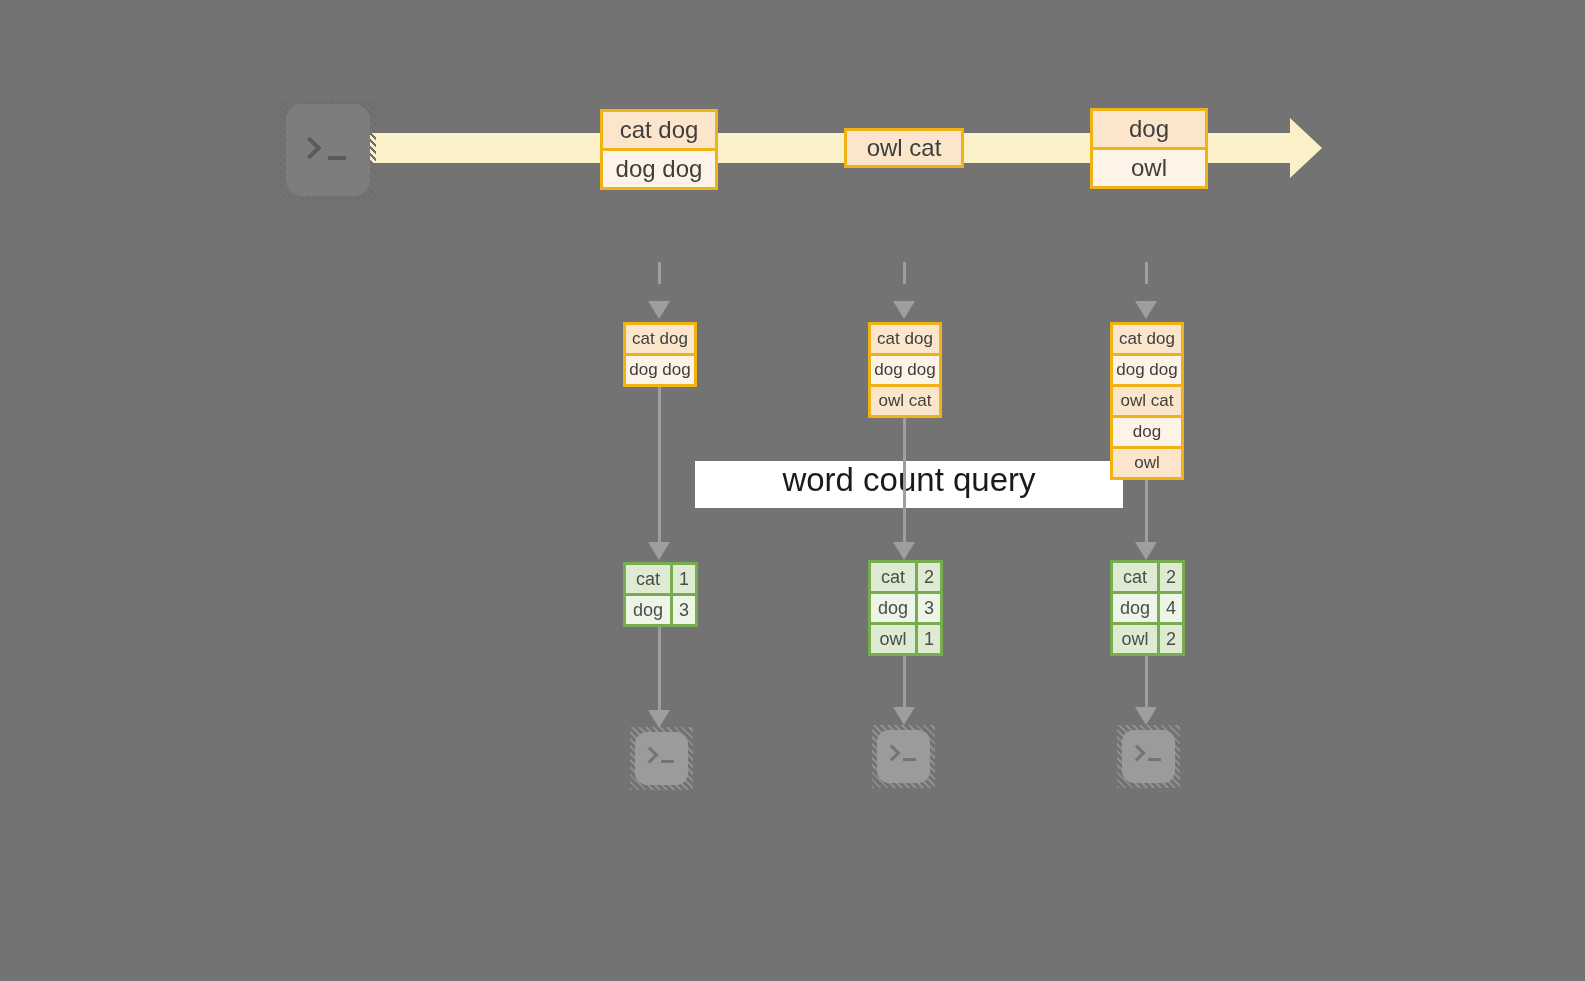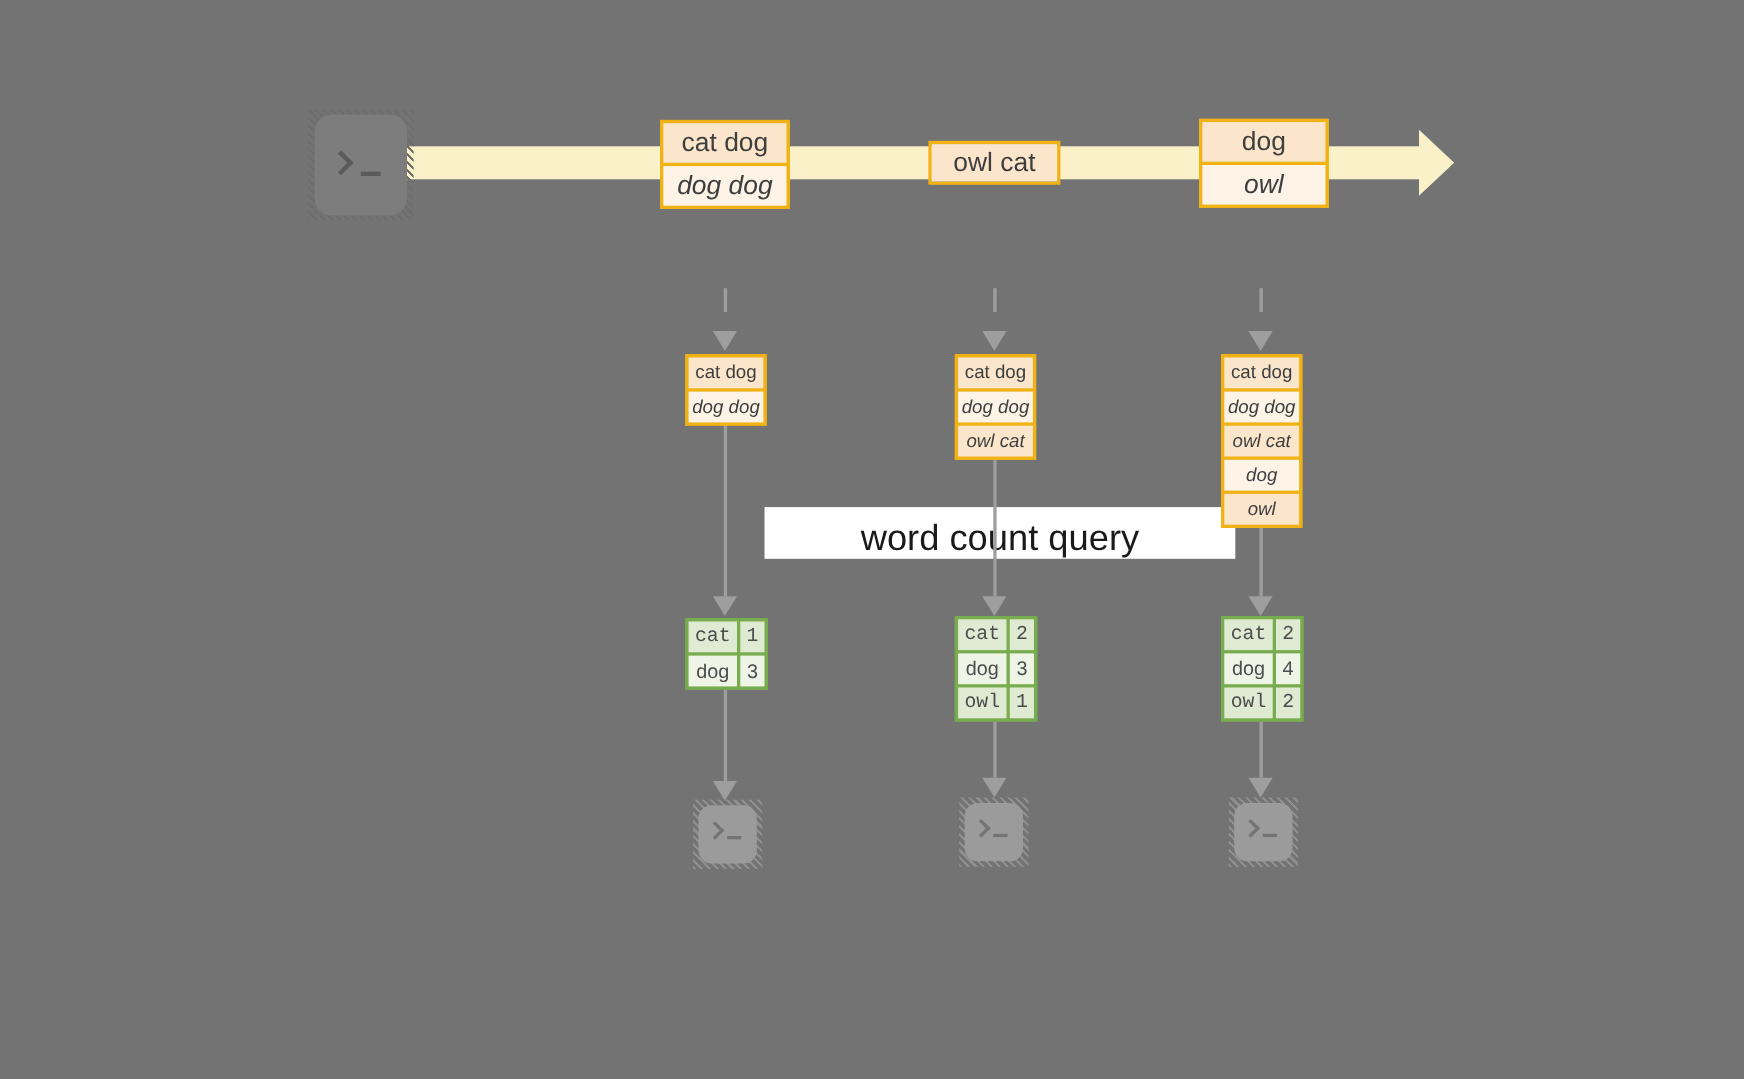--- a/index.html
+++ b/index.html
@@ -33,37 +33,37 @@
   .cursorbar{position:absolute;height:4px;background:#5a5a5a;}
   .hatch.light .chev{width:9px;height:9px;border-top-width:3px;border-right-width:3px;border-color:#747474;}
   .hatch.light .cursorbar{height:3px;background:#747474;}
   
   .stream-band{position:absolute;left:340px;top:133px;width:950px;height:30px;background:var(--band);z-index:1;}
   .stream-head{position:absolute;left:1290px;top:118px;width:0;height:0;
     border-top:30px solid transparent;border-bottom:30px solid transparent;border-left:32px solid var(--band);z-index:1;}
   
   .obox{position:absolute;border:3px solid var(--orange);box-sizing:content-box;z-index:4;background:var(--orange);}
   .orow{height:36px;line-height:36px;width:100%;text-align:center;font-size:24px;color:var(--ink);background:var(--cream);}
-  .orow + .orow{margin-top:3px;font-style:italic;}
+  .orow + .orow{margin-top:3px;}
   .obox .orow:nth-child(odd){background:var(--peach);}
   .sbox .orow{height:28px;line-height:28px;font-size:17px;}
   
   .dash-line{position:absolute;width:3px;height:40px;
     background:repeating-linear-gradient(to bottom,var(--arrow) 0 22px,transparent 22px 40px);z-index:2;}
   .solid-line{position:absolute;width:3px;background:var(--arrow);z-index:3;}
   .tri{position:absolute;width:0;height:0;border-left:11px solid transparent;border-right:11px solid transparent;
     border-top:18px solid var(--arrow);z-index:3;}
   
   .band{position:absolute;left:695px;top:461px;width:428px;height:47px;background:#fff;z-index:2;
-    display:flex;align-items:flex-end;justify-content:center;font-size:33px;color:#1a1a1a;}
+    display:flex;align-items:flex-start;justify-content:center;font-size:33px;color:#1a1a1a;}
   
   .gtable{position:absolute;display:grid;grid-template-columns:44px 22px;gap:3px;
     background:var(--green);border:3px solid var(--green);z-index:4;}
   .gcell{height:28px;line-height:28px;text-align:center;font-size:18px;color:#4c4c4c;background:var(--green-light);}
-  .gcell.dark{background:var(--green-dark);font-family:Liberation Mono, monospace;}
+  .gcell.dark{background:var(--green-dark);}
 </style>
 </head>
 <body>
 
 <div class="canvas">
 
   <div class="stream-band"></div>
   <div class="stream-head"></div>
 
   <div class="hatch" style="left:280px;top:100px;width:96px;height:100px;z-index:2;">

